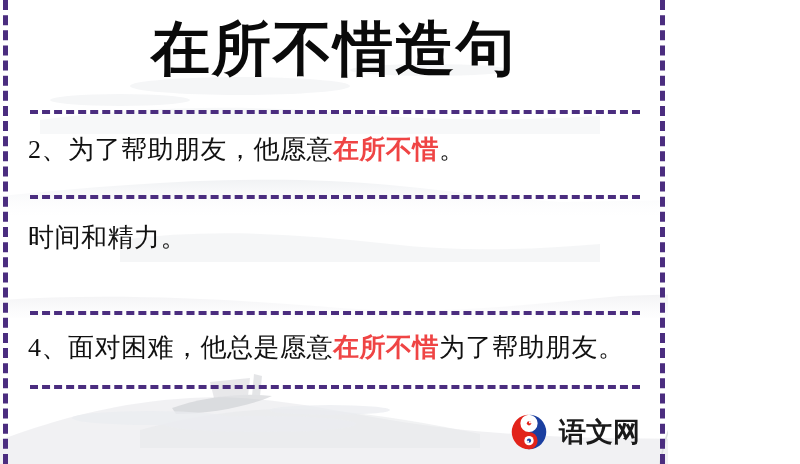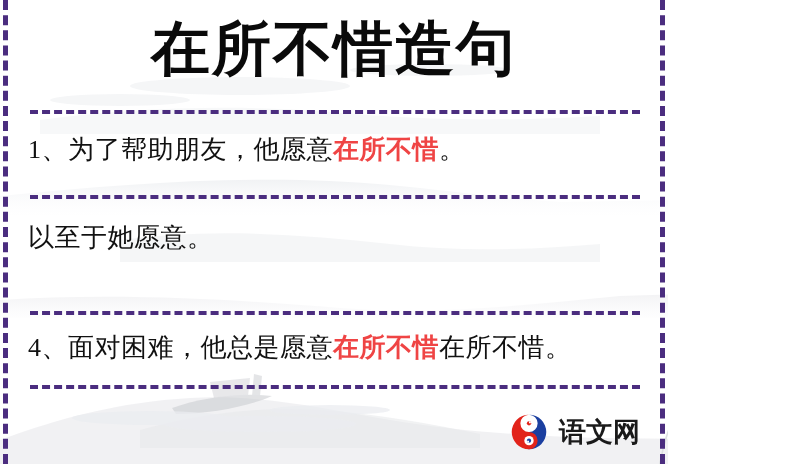--- a/index.html
+++ b/index.html
@@ -198,33 +198,33 @@
 
   <div class="h-rule" style="top:110px;"></div>
   <div class="h-rule" style="top:195px;"></div>
   <div class="h-rule" style="top:311px;"></div>
   <div class="h-rule" style="top:385px;"></div>
 
   <div id="title">在所不惜造句</div>
 
   <div class="sentence" id="s1">
     <span class="line">
-      <span>1、为了帮助朋友，他愿意</span><span class="hl">在所不惜</span><span>。</span>
+      <span>2、为了帮助朋友，他愿意</span><span class="hl">在所不惜</span><span>。</span>
     </span>
   </div>
 
   <div class="sentence" id="s2">
     <span class="line">
-      <span>以至于她愿意。</span>
+      <span>时间和精力。</span>
     </span>
   </div>
 
   <div class="sentence" id="s3">
     <span class="line">
-      <span>4、面对困难，他总是愿意</span><span class="hl">在所不惜</span><span>在所不惜。</span>
+      <span>4、面对困难，他总是愿意</span><span class="hl">在所不惜</span><span>为了帮助朋友。</span>
     </span>
   </div>
 
   <div id="logo">
     <span class="mark">
       <svg class="mark" viewBox="0 0 100 100" xmlns="http://www.w3.org/2000/svg">
 
         <path d="M50,2 A48,48 0 0,1 50,98 A24,24 0 0,1 50,50 A24,24 0 0,0 50,2 Z" fill="#1B3FA0"></path>
         <path d="M50,2 A48,48 0 0,0 50,98 A24,24 0 0,0 50,50 A24,24 0 0,1 50,2 Z" fill="#E2231A"></path>
 

